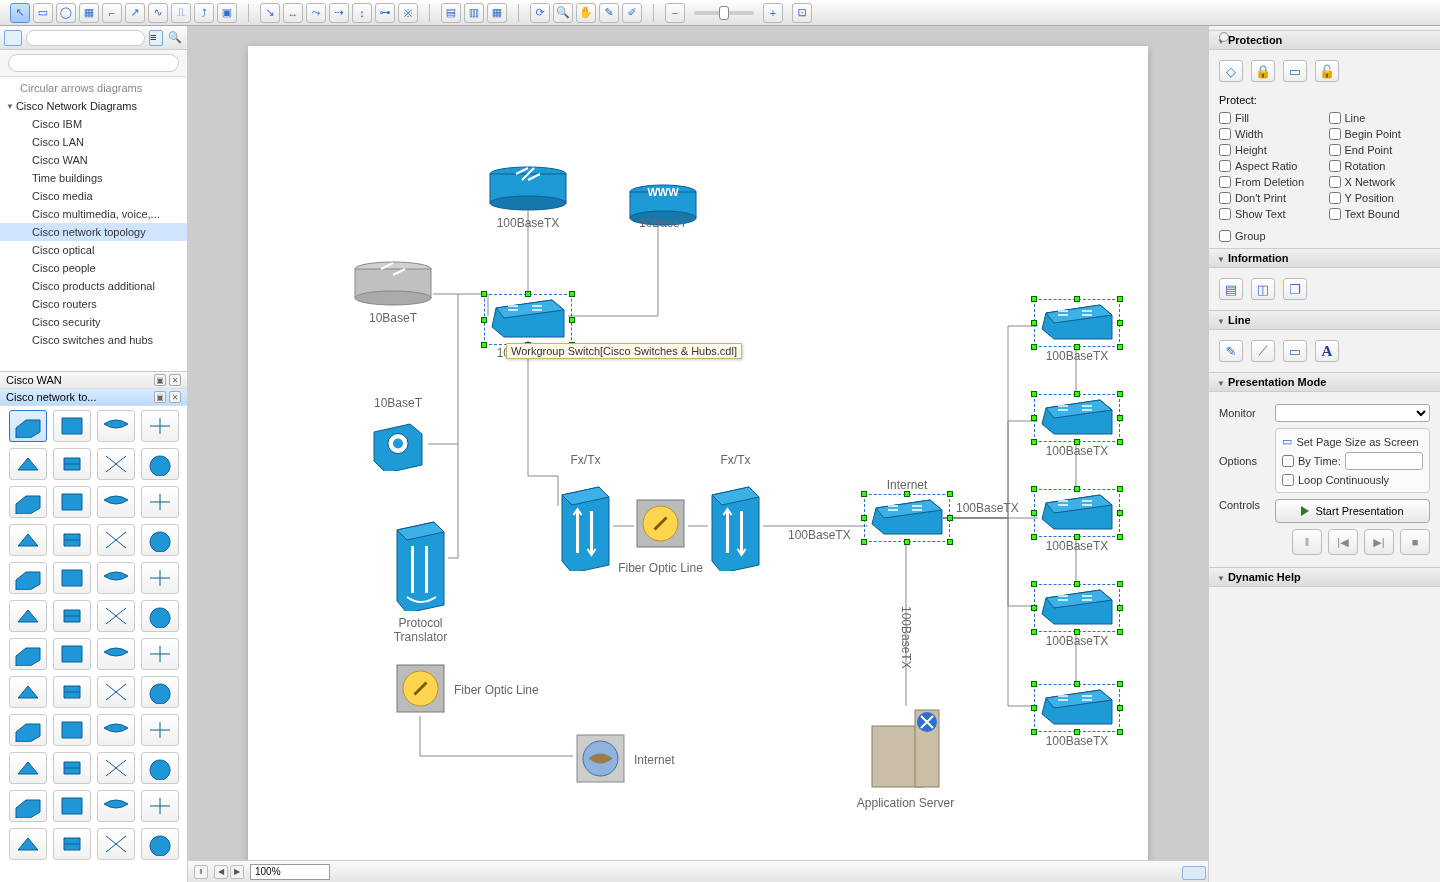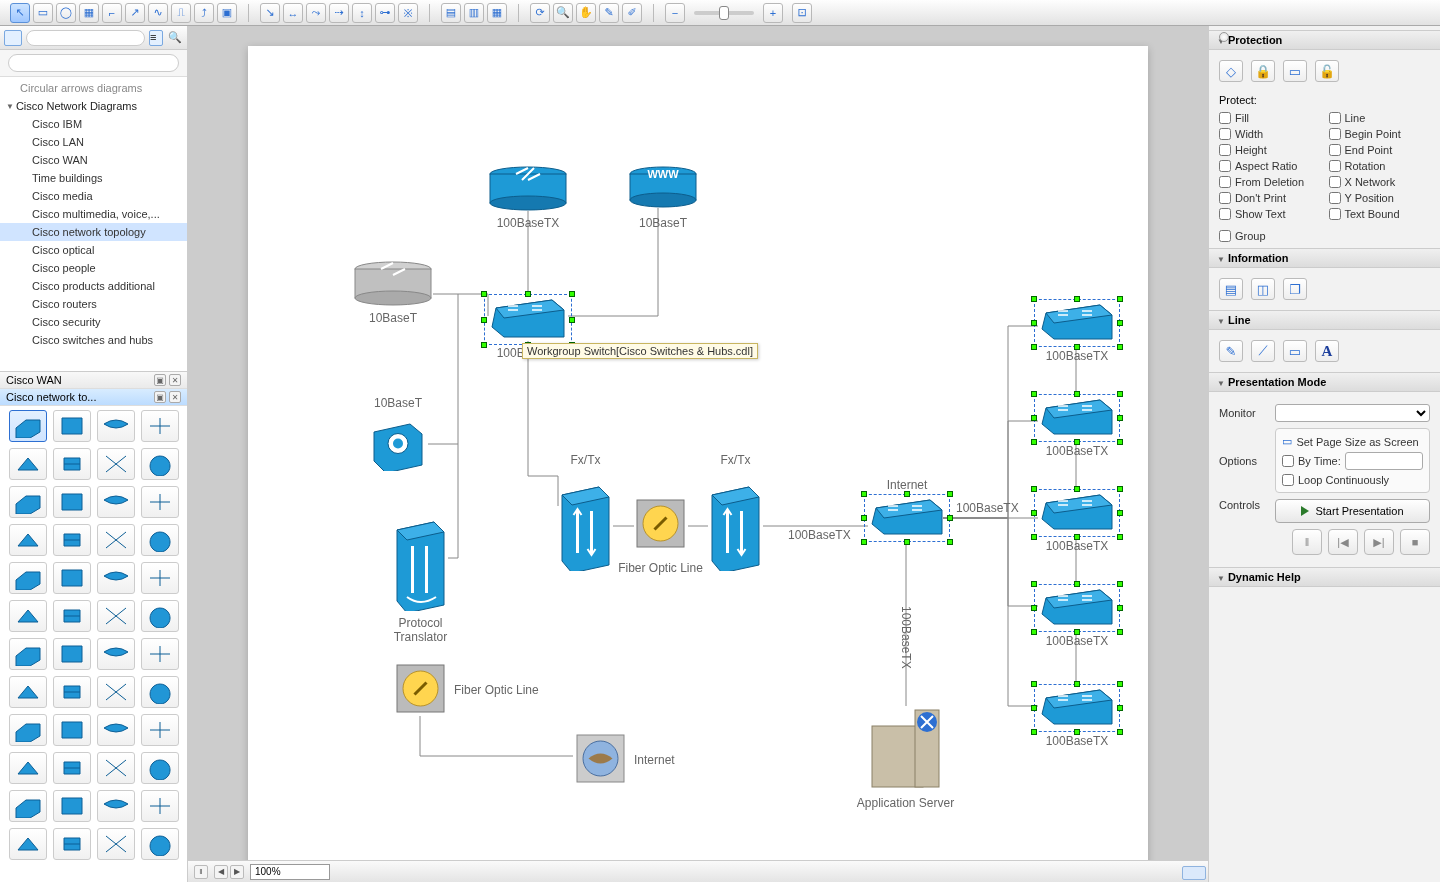--- a/index.html
+++ b/index.html
@@ -444,21 +444,21 @@
           </svg>
       <div class="node" style="left: 240px; top: 120px;">
             <svg width="80" height="45">
               <ellipse cx="40" cy="8" rx="38" ry="7" fill="#1e9ad6" stroke="#0c5d8c"></ellipse>
               <rect x="2" y="8" width="76" height="29" fill="#1e9ad6" stroke="#0c5d8c"></rect>
               <ellipse cx="40" cy="37" rx="38" ry="7" fill="#1579b0" stroke="#0c5d8c"></ellipse>
               <path d="M28 8 L40 2 M52 8 L40 14 M34 14 L46 2" stroke="#fff" stroke-width="2"></path>
             </svg>
           </div>
           <div class="node-label" style="position: absolute; left: 220px; width: 120px; top: 170px;">100BaseTX</div>
-          <div class="node" style="left: 380px; top: 120px;">
+          <div class="node" style="left: 380px; top: 138px;">
             <svg width="70" height="42">
               <ellipse cx="35" cy="8" rx="33" ry="7" fill="#1e9ad6" stroke="#0c5d8c"></ellipse>
               <rect x="2" y="8" width="66" height="26" fill="#1e9ad6" stroke="#0c5d8c"></rect>
               <ellipse cx="35" cy="34" rx="33" ry="7" fill="#1579b0" stroke="#0c5d8c"></ellipse>
               <text x="35" y="12" fill="#fff" font-size="9" text-anchor="middle" font-weight="bold">WWW</text>
             </svg>
           </div>
           <div class="node-label" style="position: absolute; left: 360px; width: 110px; top: 170px;">10BaseT</div>
           <div class="node" style="left: 105px; top: 215px;">
             <svg width="80" height="45">
@@ -652,21 +652,21 @@
           <div class="sel-handle" style="left: 783px; top: 683px;"></div>
           <div class="sel-handle" style="left: 869px; top: 683px;"></div>
           <div class="sel-handle" style="left: 826px; top: 635px;"></div>
           <div class="sel-handle" style="left: 826px; top: 683px;"></div>
           <div class="sel-handle" style="left: 783px; top: 659px;"></div>
           <div class="sel-handle" style="left: 869px; top: 659px;"></div>
           <div class="node-label" style="position: absolute; left: 770px; width: 118px; top: 688px;">100BaseTX</div>
           <div class="edge-label" style="left: 540px; top: 482px;">100BaseTX</div>
           <div class="edge-label" style="left: 708px; top: 455px;">100BaseTX</div>
           <div class="edge-label" style="left: 665px; top: 560px; transform: rotate(90deg); transform-origin: left top;">100BaseTX</div>
-          <div class="tooltip" style="left: 274px; top: 297px;">Workgroup Switch[Cisco Switches &amp; Hubs.cdl]</div>
+          <div class="tooltip" style="left: 258px; top: 297px;">Workgroup Switch[Cisco Switches &amp; Hubs.cdl]</div>
         </div>
     </div>
     <div class="status-bar">
       <div class="sb-btn">‖</div>
       <div class="sb-arrows">
         <div class="sb-btn">◀</div>
         <div class="sb-btn">▶</div>
       </div>
       <input class="zoom-input" type="text" value="100%" style="">
     </div>

